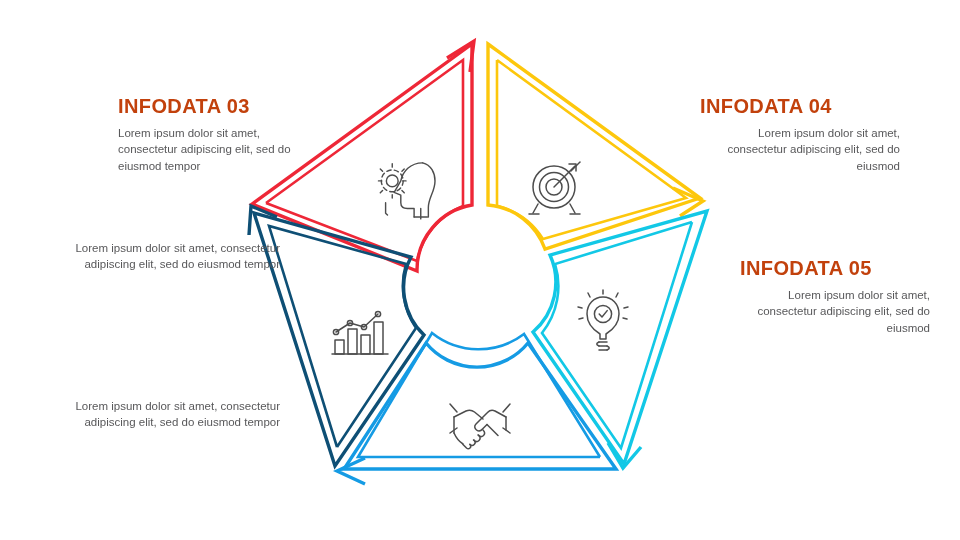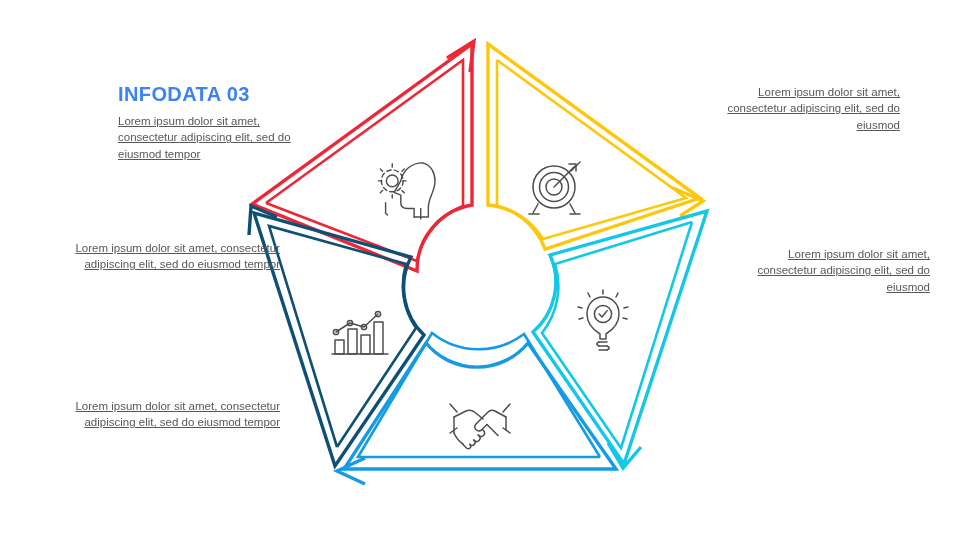--- a/index.html
+++ b/index.html
@@ -11,25 +11,25 @@
     overflow:hidden;
     position:relative;
   }
   #stage{position:absolute;inset:0;width:960px;height:540px;}
 
   svg#diagram{position:absolute;left:0;top:0;width:960px;height:540px;}
 
   .label-block{position:absolute;}
   .label-title{
     font-size:20px;font-weight:bold;letter-spacing:0.4px;
-    color:#3b82f6;margin:0 0 9px 0;line-height:1;
+    color:#c2410c;margin:12px 0 9px 0;line-height:1;
     white-space:nowrap;
   }
   .label-body{
-    font-size:11.5px;line-height:1.42;color:#58585a;margin:0;text-decoration:underline;
+    font-size:11.5px;line-height:1.42;color:#58585a;margin:0;
   }
   .al-left{text-align:left;}
   .al-right{text-align:right;}
 
   
   #blk-03{left:118px;top:84px;width:200px;}
   #blk-02{left:60px;top:240px;width:220px;}
   #blk-01{left:62px;top:398px;width:218px;}
   #blk-04{left:700px;top:84px;width:200px;}
   #blk-05{left:740px;top:246px;width:190px;}
@@ -174,20 +174,22 @@
 
   <div class="label-block" id="blk-02">
     <div class="label-body al-right">Lorem ipsum dolor sit amet, consectetur adipiscing elit, sed do eiusmod tempor</div>
   </div>
 
   <div class="label-block" id="blk-01">
     <div class="label-body al-right">Lorem ipsum dolor sit amet, consectetur adipiscing elit, sed do eiusmod tempor</div>
   </div>
 
   <div class="label-block" id="blk-04">
+    <div class="label-title al-left">INFODATA 04</div>
     <div class="label-body al-right">Lorem ipsum dolor sit amet, consectetur adipiscing elit, sed do eiusmod</div>
   </div>
 
   <div class="label-block" id="blk-05">
+    <div class="label-title al-left">INFODATA 05</div>
     <div class="label-body al-right">Lorem ipsum dolor sit amet, consectetur adipiscing elit, sed do eiusmod</div>
   </div>
 
 </div>
 
 </body></html>

